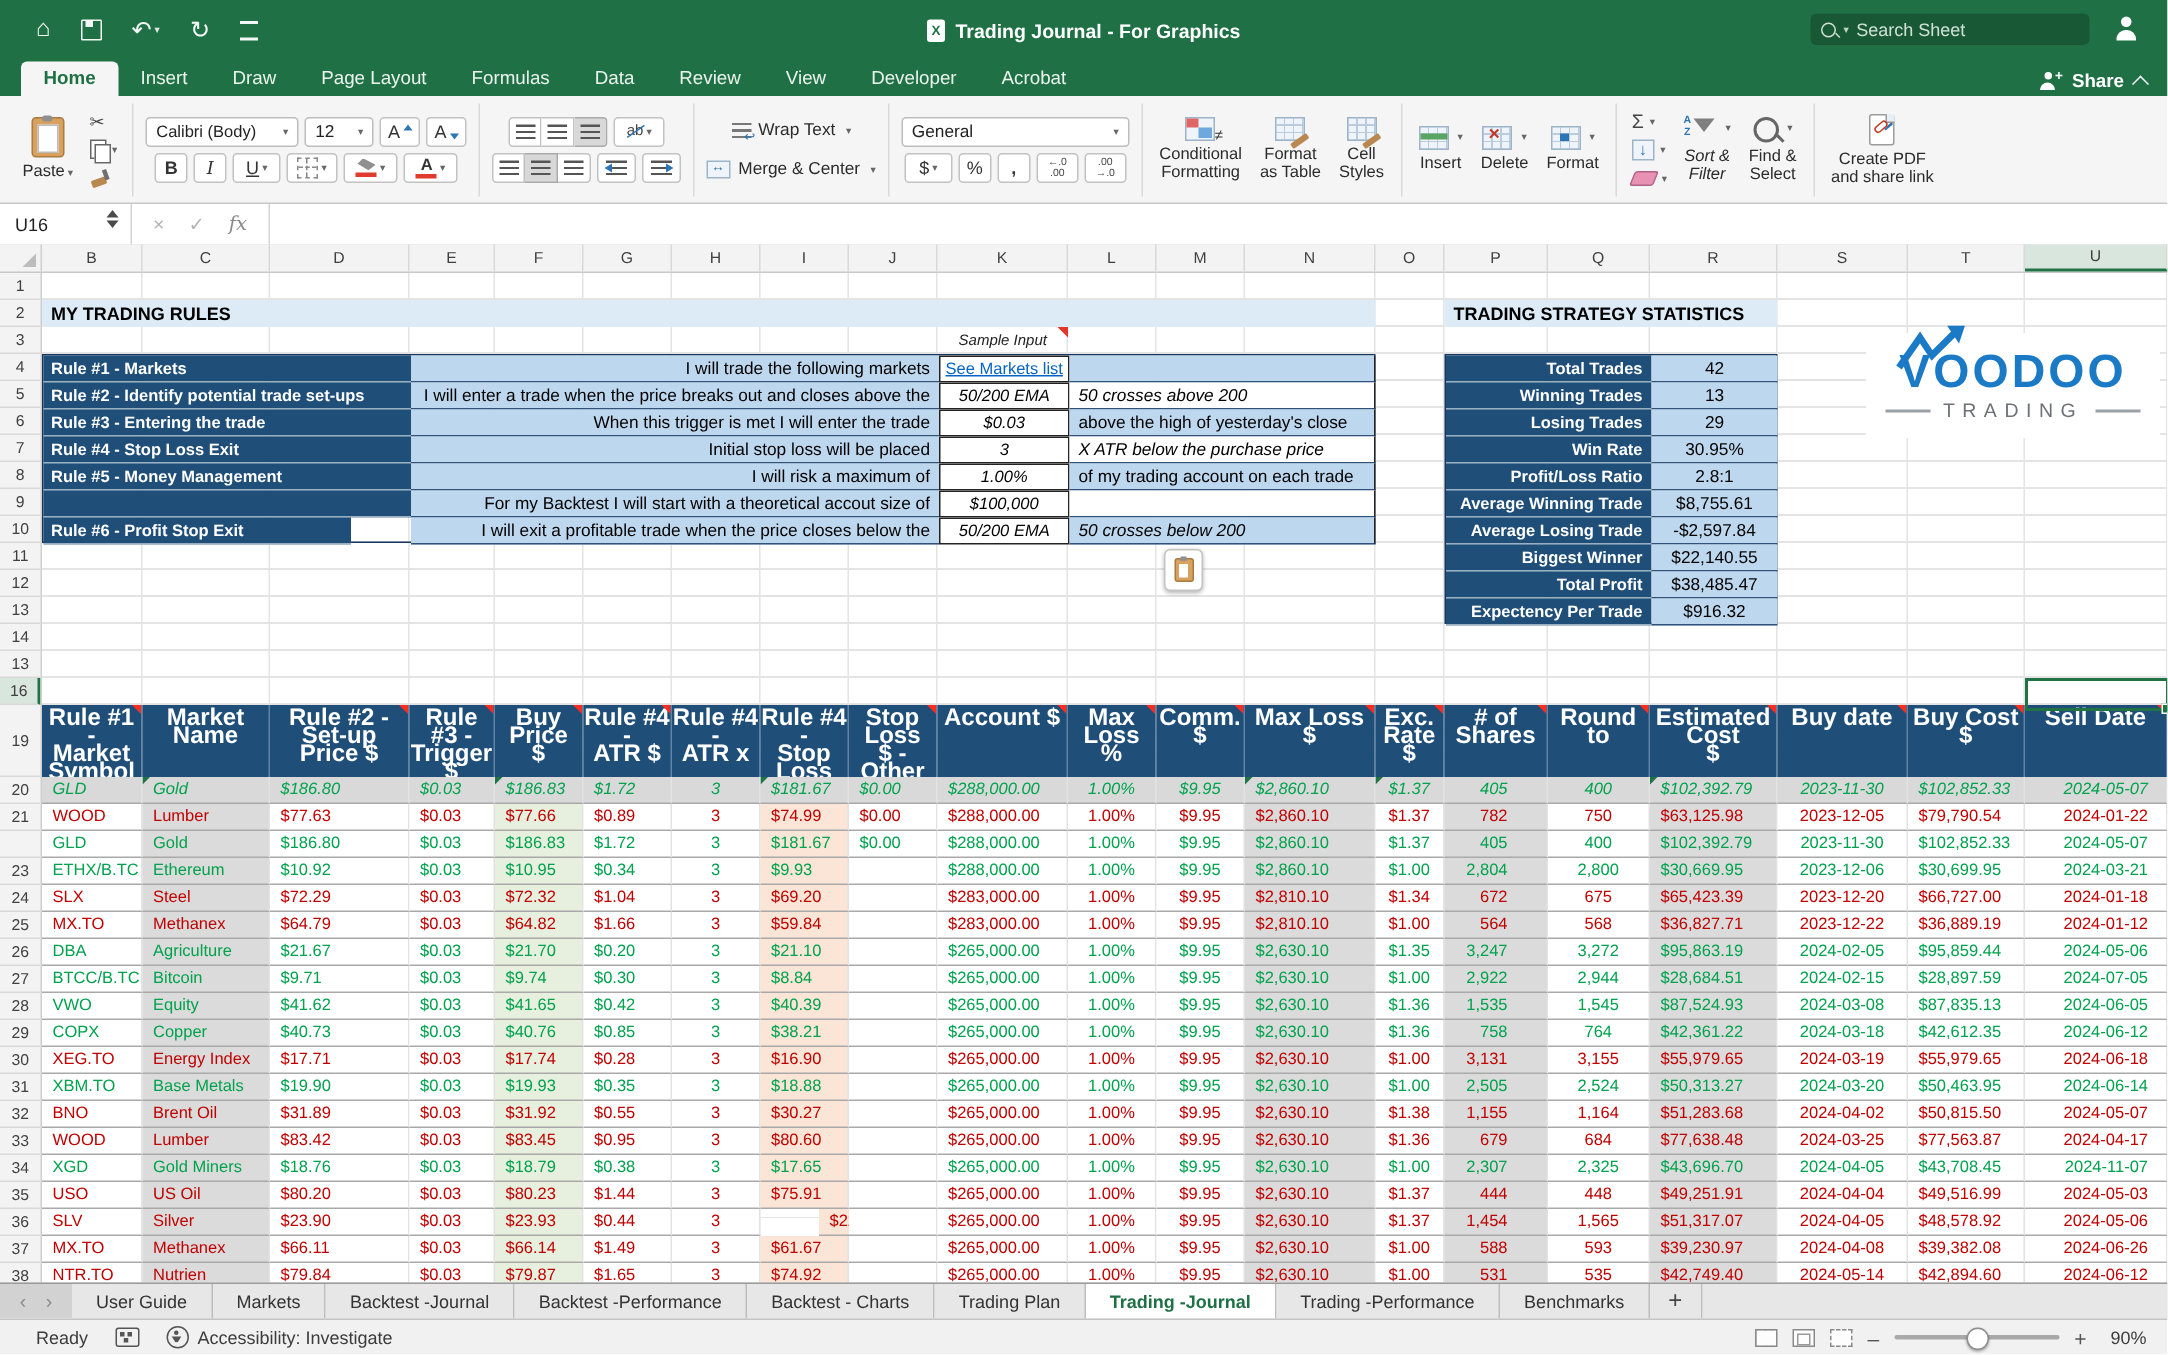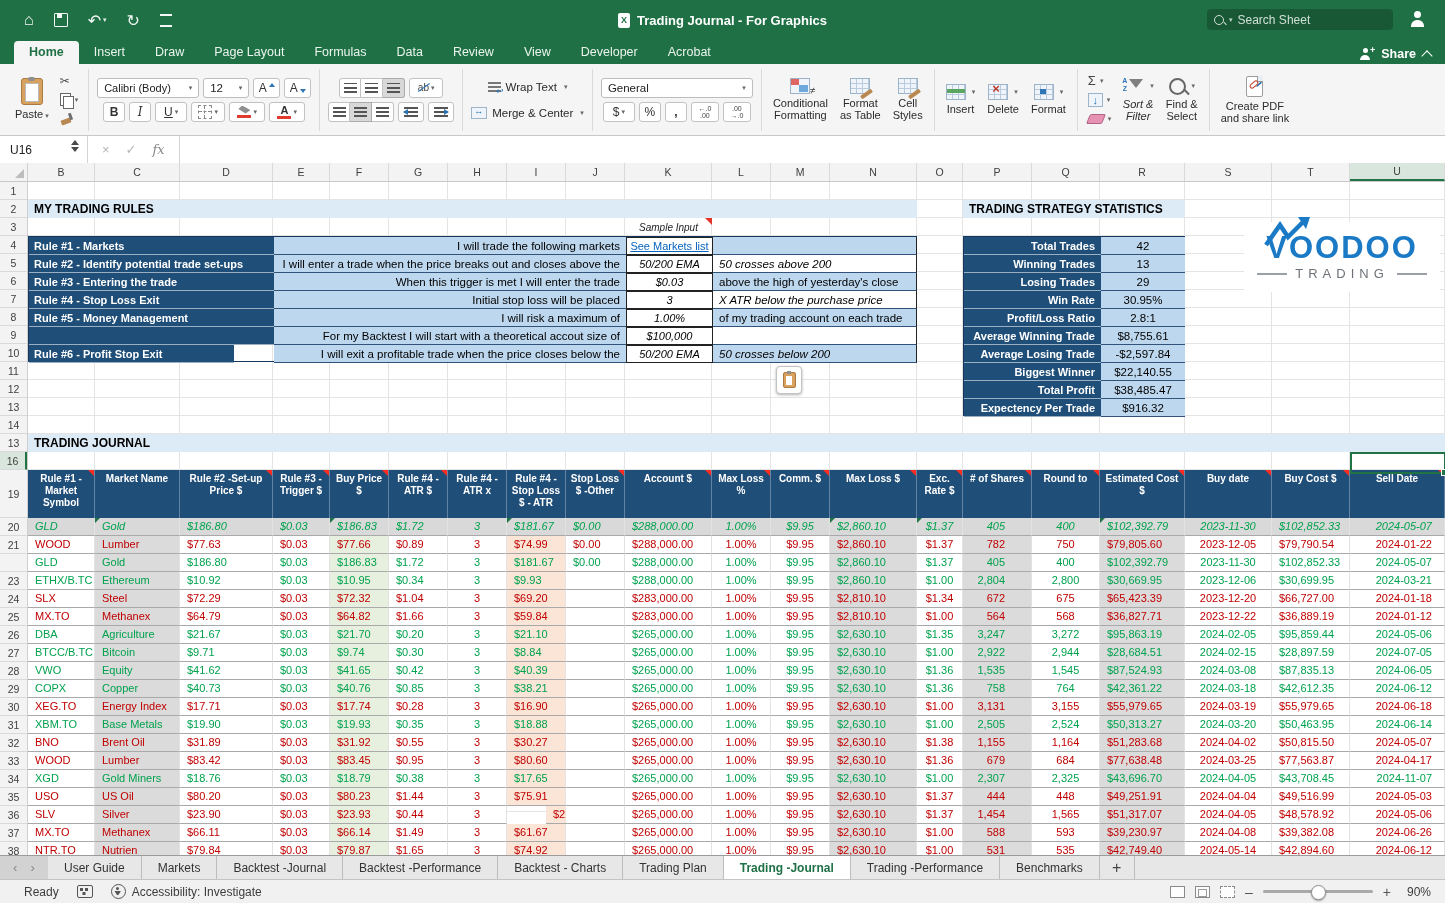--- a/index.html
+++ b/index.html
@@ -136,21 +136,21 @@
   .rl{background:#1f4e79;color:#fff;font-weight:bold;font-size:11px;display:flex;align-items:center;padding-left:5px;border-bottom:1px solid rgba(255,255,255,.55);}
   .rs{background:#bdd7ee;color:#000;font-size:11.5px;display:flex;align-items:center;justify-content:flex-end;padding-right:6px;border-bottom:1px solid #31537a;white-space:nowrap;overflow:hidden;}
   .ri{background:#fff;color:#000;font-style:italic;font-size:11px;display:flex;align-items:center;justify-content:center;border:1px solid #222;white-space:nowrap;}
   .ri .link{color:#0563c1;text-decoration:underline;font-style:normal;}
   .rnote{background:#fff;color:#000;font-size:11.5px;display:flex;align-items:center;padding-left:6px;border-bottom:1px solid #31537a;border-right:1px solid #222;white-space:nowrap;overflow:hidden;}
   .rnote.blue{background:#bdd7ee;}
   .rnote.ital{font-style:italic;}
   .sl{background:#1f4e79;color:#fff;font-weight:bold;font-size:11px;display:flex;align-items:center;justify-content:flex-end;padding-right:6px;border-bottom:1px solid rgba(255,255,255,.55);white-space:nowrap;}
   .sv{background:#bdd7ee;color:#000;font-size:11.5px;display:flex;align-items:center;justify-content:center;border-bottom:1px solid #31537a;}
 
-  .jh{position:absolute;height:48px;background:#1f4e79;color:#fff;font-weight:bold;font-size:10px;line-height:12px;text-align:center;white-space:pre-line;padding-top:3px;box-sizing:border-box;border-right:1px solid rgba(255,255,255,.3);overflow:hidden;}
+  .jh{position:absolute;height:48px;background:#1f4e79;color:#fff;font-weight:bold;font-size:16px;line-height:12px;text-align:center;white-space:pre-line;padding-top:3px;box-sizing:border-box;border-right:1px solid rgba(255,255,255,.3);overflow:hidden;}
   .jh.cmt::after{content:"";position:absolute;top:0;right:0;border-top:6px solid #ff2d1f;border-left:6px solid transparent;}
   .jc{position:absolute;height:18px;line-height:16px;font-size:11px;border-bottom:1px solid #a9a9a9;border-right:1px solid #e2e2e2;box-sizing:border-box;white-space:nowrap;overflow:hidden;background:#fff;}
   .tone-win{color:#00a24e;}
   .tone-loss{color:#c00000;}
   .sh-gray{background:#dbdbdb;}
   .sh-green{background:#e7f0de;}
   .sh-orange{background:#fbe5d6;}
   .sample{background:#d9d9d9 !important;font-style:italic;}
   .fc::before{content:"";position:absolute;top:0;left:0;border-top:5px solid #217346;border-right:5px solid transparent;}
   .al{text-align:left;padding-left:7px;}
@@ -647,21 +647,20 @@
         <span class="ln"></span>
         <span class="logo-subtext">TRADING</span>
         <span class="ln"></span>
       </div>
     </div>
 
     <div class="floatie" style="left:748px;top:184px;">
         <span class="pg"></span>
       </div>
 
-    <div class="banner" style="left:0;top:252px;width:1417px;">TRADING JOURNAL</div>
 
     <div class="jtbl" style="left:0;top:288px;width:1417px;height:385px;overflow:hidden;">
         <div class="jh cmt" style="position: absolute; left: 0px; top: 0px; width: 67px; height: 48px; box-sizing: border-box;">Rule #1 -
 Market
 Symbol</div>
         <div class="jh" style="position: absolute; left: 67px; top: 0px; width: 85px; height: 48px; box-sizing: border-box;">Market Name</div>
         <div class="jh cmt" style="position: absolute; left: 152px; top: 0px; width: 93px; height: 48px; box-sizing: border-box;">Rule #2 -Set-up
 Price $</div>
         <div class="jh cmt" style="position: absolute; left: 245px; top: 0px; width: 57px; height: 48px; box-sizing: border-box;">Rule #3 -
 Trigger $</div>
@@ -719,21 +718,21 @@
         <div class="jc ac tone-loss" style="position: absolute; left: 420px; top: 66px; width: 59px; height: 18px; box-sizing: border-box;">3</div>
         <div class="jc al tone-loss sh-orange" style="position: absolute; left: 479px; top: 66px; width: 59px; height: 18px; box-sizing: border-box;">$74.99</div>
         <div class="jc al tone-loss" style="position: absolute; left: 538px; top: 66px; width: 59px; height: 18px; box-sizing: border-box;">$0.00</div>
         <div class="jc al tone-loss" style="position: absolute; left: 597px; top: 66px; width: 87px; height: 18px; box-sizing: border-box;">$288,000.00</div>
         <div class="jc ac tone-loss" style="position: absolute; left: 684px; top: 66px; width: 59px; height: 18px; box-sizing: border-box;">1.00%</div>
         <div class="jc ac tone-loss" style="position: absolute; left: 743px; top: 66px; width: 59px; height: 18px; box-sizing: border-box;">$9.95</div>
         <div class="jc al tone-loss sh-gray" style="position: absolute; left: 802px; top: 66px; width: 87px; height: 18px; box-sizing: border-box;">$2,860.10</div>
         <div class="jc ac tone-loss" style="position: absolute; left: 889px; top: 66px; width: 46px; height: 18px; box-sizing: border-box;">$1.37</div>
         <div class="jc arp tone-loss sh-gray" style="position: absolute; left: 935px; top: 66px; width: 69px; height: 18px; box-sizing: border-box;">782</div>
         <div class="jc ac tone-loss" style="position: absolute; left: 1004px; top: 66px; width: 68px; height: 18px; box-sizing: border-box;">750</div>
-        <div class="jc al tone-loss sh-gray" style="position: absolute; left: 1072px; top: 66px; width: 85px; height: 18px; box-sizing: border-box;">$79,805.60</div>
+        <div class="jc al tone-loss sh-gray" style="position: absolute; left: 1072px; top: 66px; width: 85px; height: 18px; box-sizing: border-box;">$63,125.98</div>
         <div class="jc ac tone-loss" style="position: absolute; left: 1157px; top: 66px; width: 87px; height: 18px; box-sizing: border-box;">2023-12-05</div>
         <div class="jc al tone-loss" style="position: absolute; left: 1244px; top: 66px; width: 78px; height: 18px; box-sizing: border-box;">$79,790.54</div>
         <div class="jc ar tone-loss" style="position: absolute; left: 1322px; top: 66px; width: 95px; height: 18px; box-sizing: border-box;">2024-01-22</div>
         <div class="jc al tone-win" style="position: absolute; left: 0px; top: 84px; width: 67px; height: 18px; box-sizing: border-box;">GLD</div>
         <div class="jc al tone-win sh-gray" style="position: absolute; left: 67px; top: 84px; width: 85px; height: 18px; box-sizing: border-box;">Gold</div>
         <div class="jc al tone-win" style="position: absolute; left: 152px; top: 84px; width: 93px; height: 18px; box-sizing: border-box;">$186.80</div>
         <div class="jc al tone-win" style="position: absolute; left: 245px; top: 84px; width: 57px; height: 18px; box-sizing: border-box;">$0.03</div>
         <div class="jc al tone-win sh-green" style="position: absolute; left: 302px; top: 84px; width: 59px; height: 18px; box-sizing: border-box;">$186.83</div>
         <div class="jc al tone-win" style="position: absolute; left: 361px; top: 84px; width: 59px; height: 18px; box-sizing: border-box;">$1.72</div>
         <div class="jc ac tone-win" style="position: absolute; left: 420px; top: 84px; width: 59px; height: 18px; box-sizing: border-box;">3</div>

